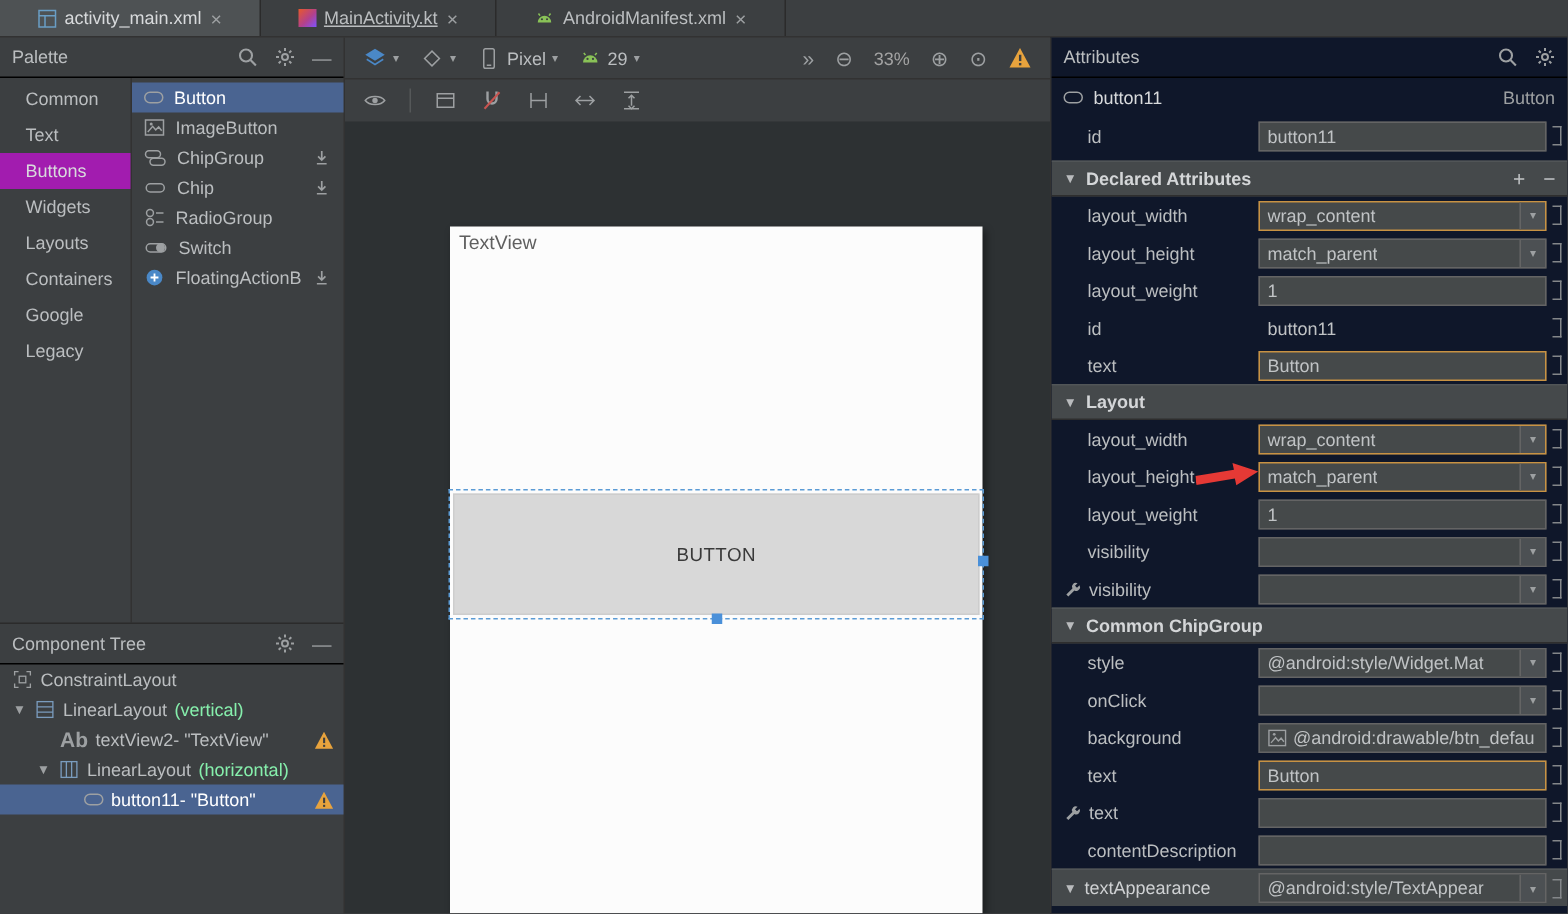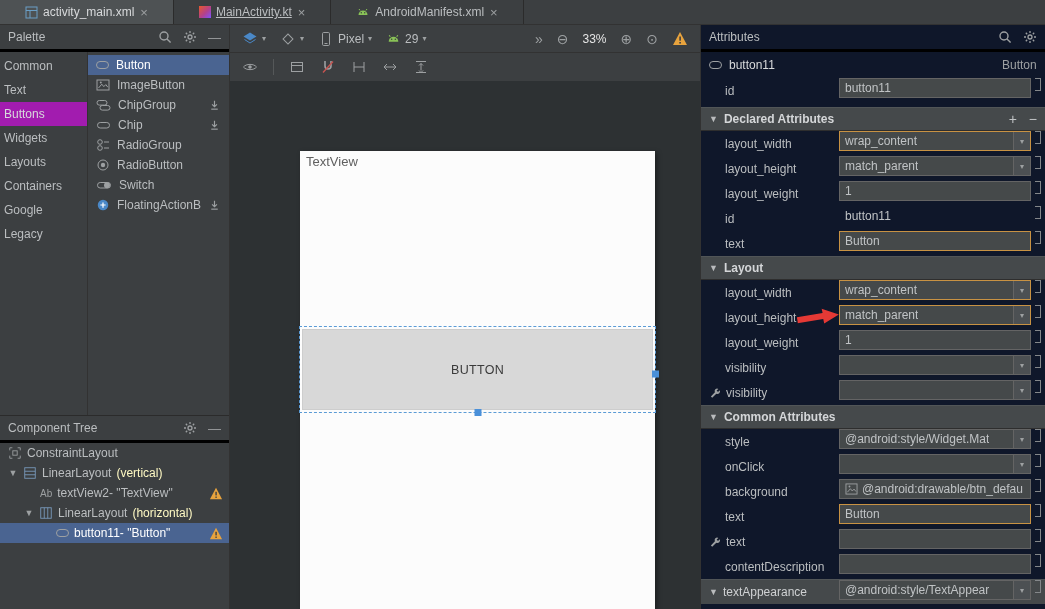--- a/index.html
+++ b/index.html
@@ -15,72 +15,72 @@
 .tab .close{color:#9da0a2;font-size:13px;line-height:1;margin-left:1px}
 .u{text-decoration:underline}
 .kticon{width:12px;height:12px;background:linear-gradient(135deg,#e8582b 0%,#b3418c 55%,#7f52ff 100%)}
 
 
 .main{position:absolute;top:25px;left:0;right:0;bottom:0;display:flex}
 .left{width:230px;display:flex;flex-direction:column;border-right:1px solid #323232;flex:none}
 .center{flex:1;display:flex;flex-direction:column;min-width:0}
 .right{width:345px;border-left:1px solid #323232;display:flex;flex-direction:column;background:#0f172a;flex:none;overflow:hidden}
 
-.panel-header{height:27px;display:flex;align-items:center;padding:0 8px;flex:none;border-bottom:3px solid #000000}
+.panel-header{height:27px;display:flex;align-items:center;padding:0 8px;flex:none;border-bottom:1px solid #000000}
 .panel-title{margin-right:auto;color:#bbbec0}
 .hicon{margin-left:11px;display:inline-flex;align-items:center}
 .minus{color:#9da0a2;font-size:13px}
 
 
 .palette{height:390px;display:flex;flex-direction:column;flex:none}
 .palette-body{flex:1;display:flex;min-height:0}
 .pal-cats{width:88px;border-right:1px solid #323232;padding-top:2px;flex:none}
-.pal-cat{height:24px;display:flex;align-items:center;padding:0 4px}
+.pal-cat{height:24px;display:flex;align-items:center;padding:0 17px}
 .pal-cat.selected{background:#a21caf;color:#d8dadc}
 .pal-comps{flex:1;padding-top:3px;min-width:0}
 .pal-item{height:20px;display:flex;align-items:center;gap:7px;padding:0 8px}
 .pal-item.selected{background:#4a6491;color:#fff}
 .pal-label{white-space:nowrap;overflow:hidden}
 .dl{margin-left:auto}
 .i-btn{width:13px;height:8px;border:1px solid #9da0a2;border-radius:4px;display:inline-block;flex:none}
 
 
 .ctree{flex:1;display:flex;flex-direction:column;border-top:1px solid #2b2b2b;min-height:0}
 .tree-row{height:20px;display:flex;align-items:center;gap:5px;padding-right:6px}
 .tree-row.selected{background:#4a6491;color:#fff}
 .tw{font-size:9px;color:#9da0a2;width:10px;text-align:center;flex:none}
-.tree-suffix{color:#fef9c3}
+.tree-suffix{color:#86efac}
 .tree-warn{margin-left:auto}
-.abico{font-size:10px;color:#9da0a2;font-weight:normal;flex:none}
+.abico{font-size:14px;color:#9da0a2;font-weight:bold;flex:none}
 
 
 .tb1{height:28px;display:flex;align-items:center;gap:14px;padding:0 12px;border-bottom:1px solid #323232;flex:none}
 .tb2{height:28px;display:flex;align-items:center;gap:15px;padding:0 12px;flex:none}
 .tbgroup{display:flex;align-items:center;gap:4px}
 .caret{font-size:8px;color:#9da0a2}
-.zoomtxt{color:#e5e5e5}
+.zoomtxt{color:#a3a3a3}
 .sym{font-size:14px;color:#9da0a2;line-height:1}
 .divider{width:1px;height:16px;background:#555859}
 .spacer{margin-left:auto}
 
 
 .canvas{flex:1;position:relative;background:#2d3133;min-height:0;overflow:hidden}
 .screen{position:absolute;left:70px;top:70px;width:355px;bottom:0;background:#fcfcfc;box-shadow:2px 2px 5px rgba(0,0,0,.4)}
 .tv-label{position:absolute;left:6px;top:3px;color:#5f5f5f;font-size:13px}
 .sel-block{position:absolute;left:0;top:176px;width:355px;height:85px;outline:1px dashed #5b9bd5}
 .androidbtn{position:absolute;inset:2px;background:#d8d8d8;border:1px solid #cdcdcd;display:flex;align-items:center;justify-content:center;color:#3a3a3a;font-weight:500;letter-spacing:.3px;font-size:12.5px}
 .handle{position:absolute;width:7px;height:7px;background:#4a90d9}
 .h-b{left:50%;bottom:-4px;transform:translateX(-50%)}
 .h-r{right:-4px;top:55%;transform:translateY(-50%)}
 
 
 .attr-comp-header{height:26px;display:flex;align-items:center;gap:7px;padding:0 8px;flex:none;overflow:hidden}
 .comp-id{color:#d8dadc}
 .comp-class{margin-left:auto;color:#9da0a2;width:35px;overflow:hidden;white-space:nowrap;flex:none}
-.attr-row{height:25px;display:flex;flex:none;position:relative;padding-right:4px}
+.attr-row{height:25px;display:flex;align-items:center;flex:none;position:relative;padding-right:4px}
 .attr-label{width:138px;padding-left:24px;white-space:nowrap;overflow:hidden;flex:none;display:flex;align-items:center;gap:5px;color:#bbbec0}
 .attr-label.with-icon{padding-left:8px}
 .attr-field{flex:1;height:20px;min-width:0;border:1px solid #646464;background:#45494a;display:flex;align-items:center;padding-left:5px;white-space:nowrap;overflow:hidden;color:#c0c3c5}
 .attr-field.highlight{border-color:#c89243}
 .attr-field.plain{border-color:transparent;background:transparent}
 .ft{overflow:hidden;white-space:nowrap}
 .combo-btn{margin-left:auto;align-self:stretch;width:17px;flex:none;display:flex;align-items:center;justify-content:center;border-left:1px solid #646464;background:#4c5053;color:#9da0a2;font-size:8px}
 .gutter{width:6px;height:13px;margin-left:4px;flex:none;border-top:1px solid #84878a;border-right:1px solid #84878a;border-bottom:1px solid #84878a}
 .sec-header{height:24px;display:flex;align-items:center;gap:6px;padding:0 8px;background:#45494b;border-top:1px solid #515557;border-bottom:1px solid #2e2e2e;flex:none;color:#d4d6d8;font-weight:bold}
 .sec-arrow{font-size:9px;color:#b9bbbd;font-weight:normal}
@@ -224,29 +224,20 @@
                   <circle cx="4" cy="4" r="2.3" fill="none" stroke="#9da0a2"></circle>
                   <circle cx="4" cy="10" r="2.3" fill="none" stroke="#9da0a2"></circle>
                   <line x1="8" y1="4" x2="13" y2="4" stroke="#9da0a2"></line>
                   <line x1="8" y1="10" x2="13" y2="10" stroke="#9da0a2"></line>
                 </svg>
               </span>
             <span class="pal-label">RadioGroup</span>
           </div>
           <div class="pal-item">
             <span class="icon">
-                <svg width="14" height="14" viewBox="0 0 14 14">
-                  <circle cx="7" cy="7" r="5" fill="none" stroke="#9da0a2"></circle>
-                  <circle cx="7" cy="7" r="2.2" fill="#9da0a2"></circle>
-                </svg>
-              </span>
-            <span class="pal-label">RadioButton</span>
-          </div>
-          <div class="pal-item">
-            <span class="icon">
                 <svg width="16" height="14" viewBox="0 0 16 14">
                   <rect x="1.5" y="4.5" width="13" height="5.5" rx="2.7" fill="none" stroke="#9da0a2"></rect>
                   <circle cx="11" cy="7.2" r="3" fill="#9da0a2"></circle>
                 </svg>
               </span>
             <span class="pal-label">Switch</span>
           </div>
           <div class="pal-item">
             <span class="icon">
                 <svg width="14" height="14" viewBox="0 0 16 16">
@@ -577,21 +568,21 @@
       </span>
       <span class="attr-field">
           <span class="ft"></span>
           <span class="combo-btn">▾</span>
         </span>
       <span class="gutter"></span>
     </div>
 
     <div class="sec-header">
       <span class="sec-arrow">▼</span>
-      <span>Common Attributes</span>
+      <span>Common ChipGroup</span>
     </div>
     <div class="attr-row">
       <span class="attr-label">style</span>
       <span class="attr-field">
           <span class="ft">@android:style/Widget.Mat</span>
           <span class="combo-btn">▾</span>
         </span>
       <span class="gutter"></span>
     </div>
     <div class="attr-row">

